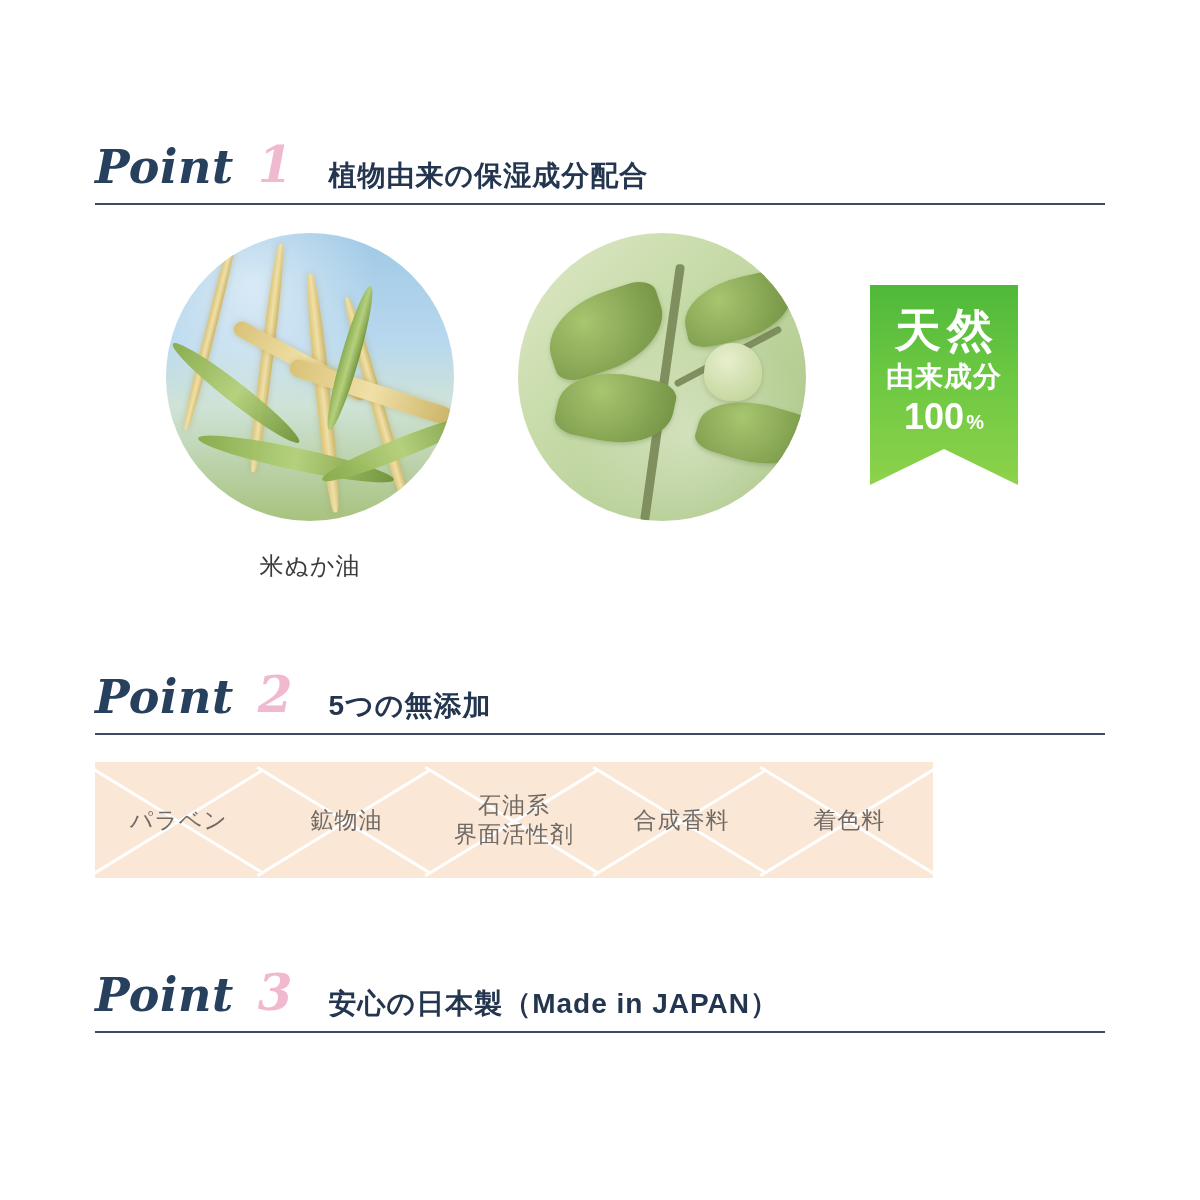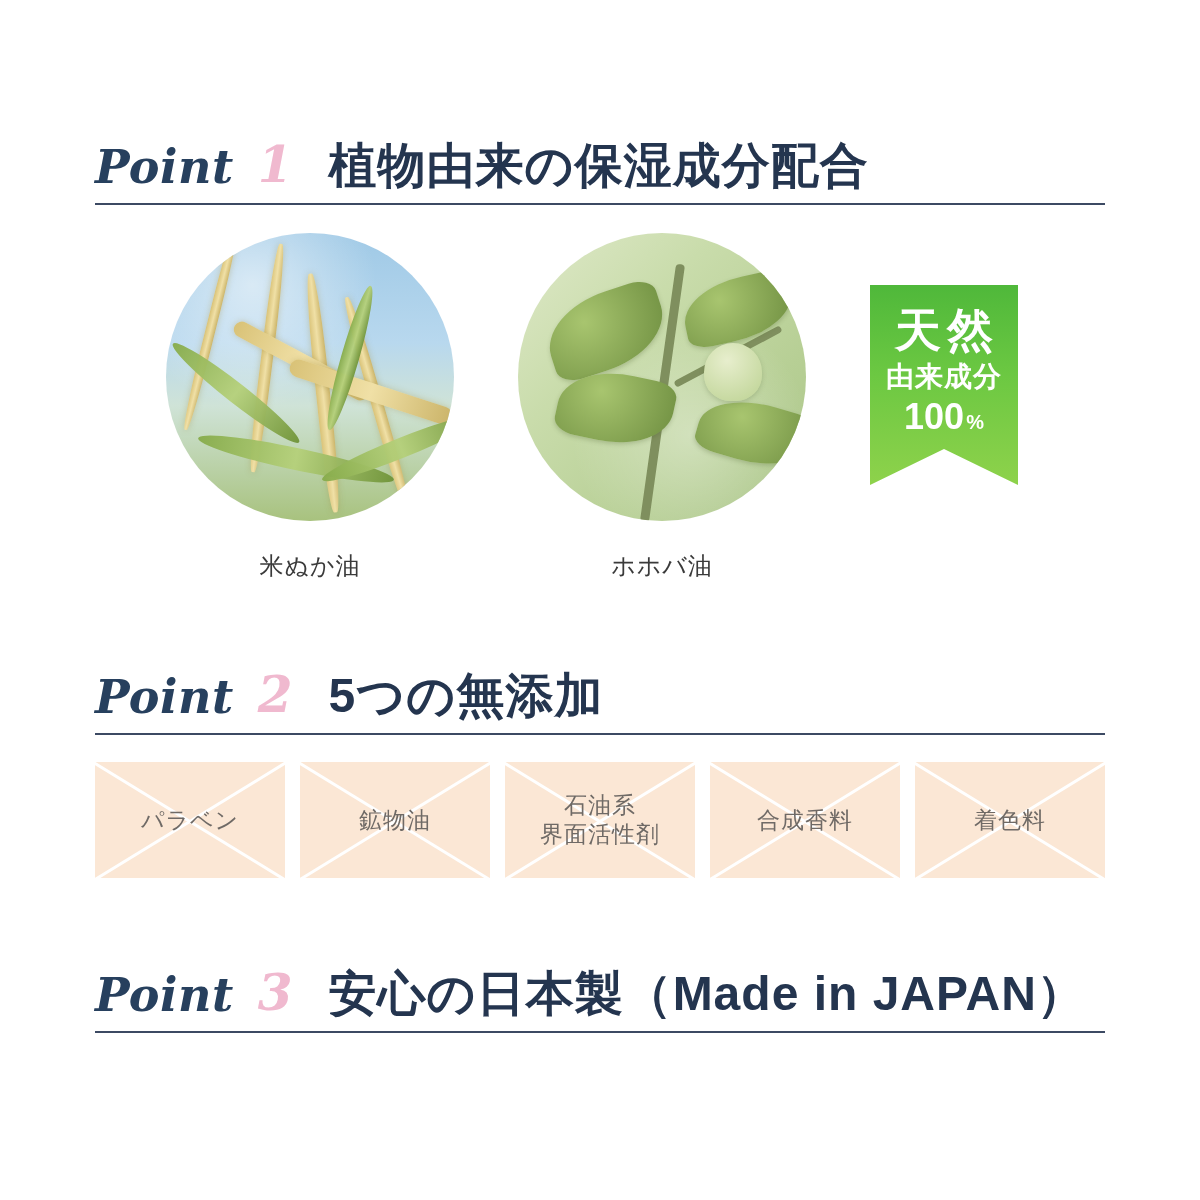--- a/index.html
+++ b/index.html
@@ -44,21 +44,21 @@
     font-style: italic;
     font-weight: 700;
     font-size: 50px;
     color: #f0b9cf;
     line-height: 1;
     margin-left: 16px;
   }
   .point-title {
     font-family: "Liberation Sans", sans-serif;
     font-weight: 700;
-    font-size: 48px;
+    font-size: 28px;
     color: #24354f;
     line-height: 1;
     margin-left: 28px;
     letter-spacing: 1px;
   }
   .point-rule {
     position: absolute;
     left: 95px;
     width: 1010px;
     height: 2px;
@@ -162,21 +162,21 @@
     font-size: 20px;
     font-weight: 700;
     margin-left: 2px;
   }
 
   
   .free-row {
     position: absolute;
     left: 95px;
     top: 762px;
-    width: 1010px;
+    width: 838px;
     display: flex;
     justify-content: space-between;
   }
   .free-box {
     position: relative;
     width: 190px;
     height: 116px;
     background: #fbe7d5;
     display: flex;
     align-items: center;
@@ -238,21 +238,20 @@
 
   <div class="circle-img jojoba" style="left:518px; top:233px;">
     <div class="branch" style="left:140px; top:30px; width:9px; height:260px; transform:rotate(8deg);"></div>
     <div class="branch" style="left:150px; top:120px; width:120px; height:7px; transform:rotate(-28deg);"></div>
     <div class="jleaf" style="left:28px; top:60px; width:120px; height:76px; transform:rotate(-18deg);"></div>
     <div class="jleaf" style="left:40px; top:140px; width:115px; height:70px; transform:rotate(12deg);"></div>
     <div class="jleaf" style="left:165px; top:45px; width:110px; height:62px; transform:rotate(-12deg);"></div>
     <div class="jleaf" style="left:180px; top:170px; width:115px; height:60px; transform:rotate(16deg);"></div>
     <div class="bud" style="left:186px; top:110px;"></div>
   </div>
-  <div class="circle-caption" style="left:518px; top:550px;">ホホバ油</div>
 
   <div class="badge" style="left:870px; top:285px;">
     <div class="badge-line1">天然</div>
     <div class="badge-line2">由来成分</div>
     <div class="badge-line3">
       <span>100</span><span class="pct">%</span>
     </div>
   </div>
 
   <div class="point-head" style="top:670px;">

